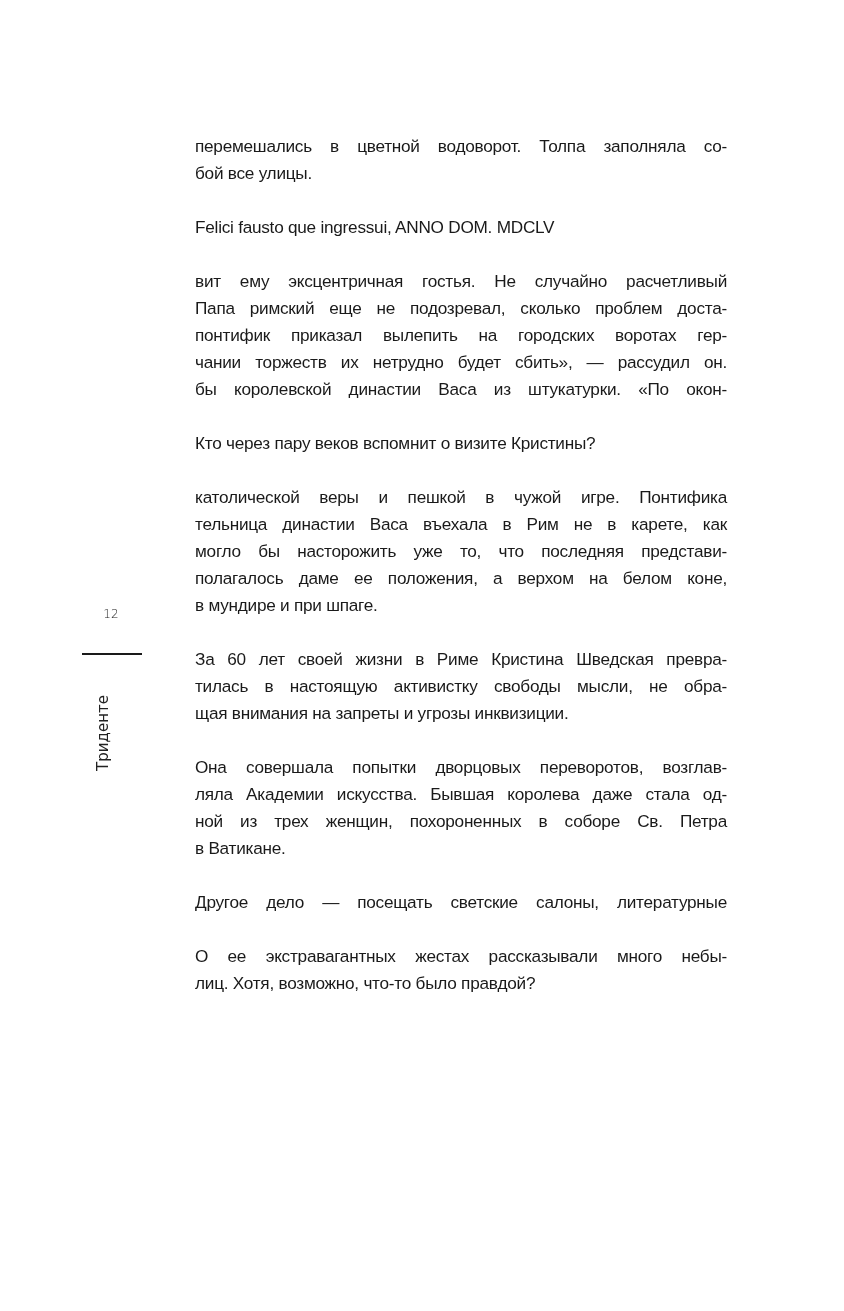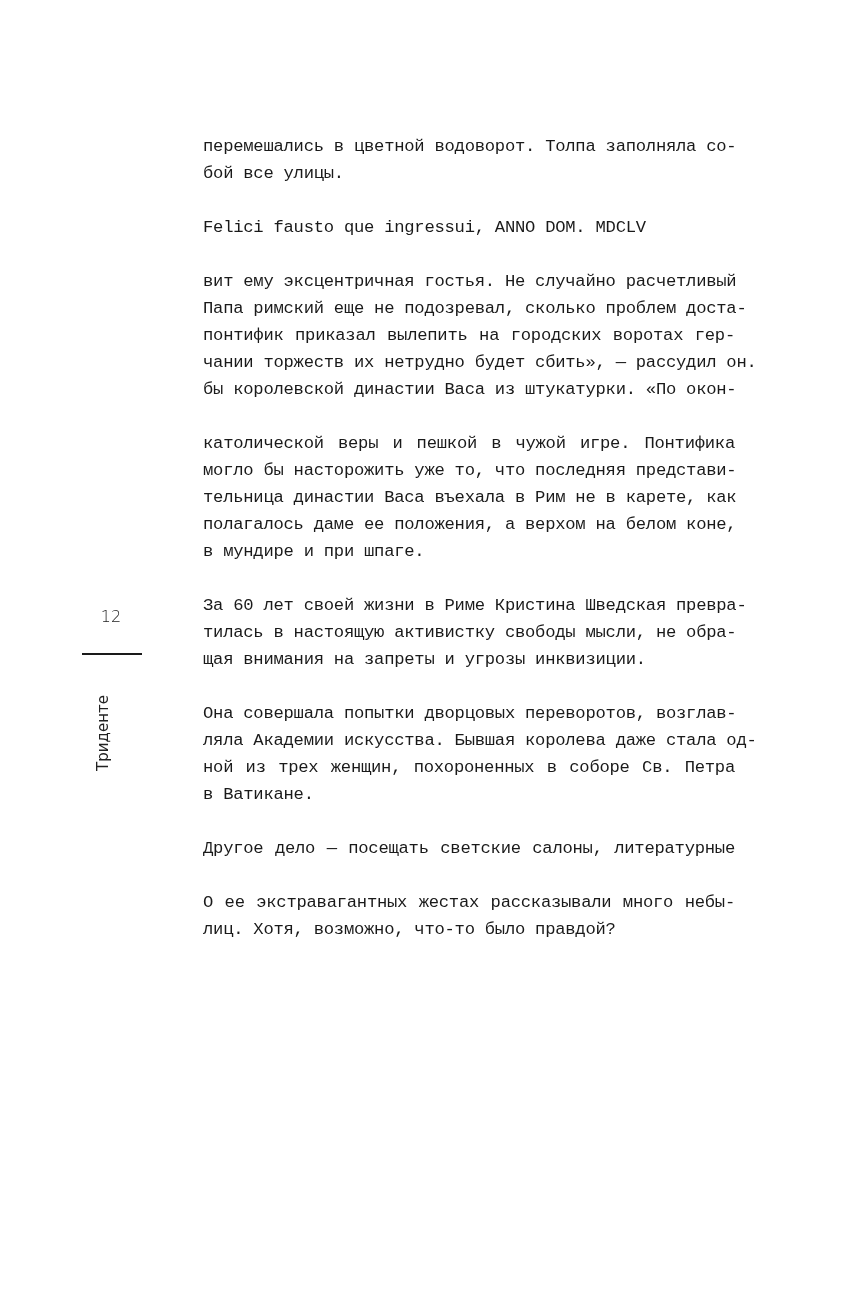--- a/index.html
+++ b/index.html
@@ -1,27 +1,27 @@
 <!DOCTYPE html>
 <html><head>
   <meta charset="utf-8">
   <style>
     html, body { margin: 0; padding: 0; background: #ffffff; }
     body { width: 844px; height: 1311px; position: relative; overflow: hidden; color: #1a1a1a; }
     .text-column {
-      position: absolute; left: 203px; top: 133px; width: 532px;
-      font-family: Liberation Mono, monospace;
+      position: absolute; left: 195px; top: 133px; width: 532px;
+      font-family: Liberation Sans, sans-serif;
       font-size: 17.2px; line-height: 27px; letter-spacing: -0.25px;
     }
     .para { margin: 0 0 27px 0; text-align: justify; hyphens: manual; }
     .para .line { display: block; text-align: justify; text-align-last: justify; white-space: nowrap; }
     .para .line.last { text-align-last: left; }
     .page-number {
       position: absolute; left: 82px; top: 607px; width: 58px; text-align: center;
-      font-family: "DejaVu Sans", "Liberation Sans", sans-serif; font-size: 16px; font-weight: 300; color: #222;
+      font-family: "DejaVu Sans", "Liberation Sans", sans-serif; font-size: 12px; font-weight: 300; color: #222;
     }
     .page-rule { position: absolute; left: 82px; top: 653px; width: 60px; height: 2px; background: #1a1a1a; }
     .running-head {
       position: absolute; left: 103px; top: 733px;
       transform: translate(-50%, -50%) rotate(-90deg);
       font-family: "DejaVu Sans", "Liberation Sans", sans-serif; font-size: 15px; color: #222; white-space: nowrap;
     }
   </style>
 </head>
 <body>
@@ -40,23 +40,26 @@
       <span class="line last">Felici fausto que ingressui, ANNO DOM. MDCLV</span>
     </p>
     <p class="para">
       <span class="line">вит ему эксцентричная гостья. Не случайно расчетливый</span>
       <span class="line">Папа римский еще не подозревал, сколько проблем доста-</span>
       <span class="line">понтифик приказал вылепить на городских воротах гер-</span>
       <span class="line">чании торжеств их нетрудно будет сбить», — рассудил он.</span>
       <span class="line">бы королевской династии Васа из штукатурки. «По окон-</span>
     </p>
     <p class="para">
+      <span class="line last">Кто через пару веков вспомнит о визите Кристины?</span>
+    </p>
+    <p class="para">
       <span class="line">католической веры и пешкой в чужой игре. Понтифика</span>
+      <span class="line">тельница династии Васа въехала в Рим не в карете, как</span>
       <span class="line">могло бы насторожить уже то, что последняя представи-</span>
-      <span class="line">тельница династии Васа въехала в Рим не в карете, как</span>
       <span class="line">полагалось даме ее положения, а верхом на белом коне,</span>
       <span class="line last">в мундире и при шпаге.</span>
     </p>
     <p class="para">
       <span class="line">За 60 лет своей жизни в Риме Кристина Шведская превра-</span>
       <span class="line">тилась в настоящую активистку свободы мысли, не обра-</span>
       <span class="line last">щая внимания на запреты и угрозы инквизиции.</span>
     </p>
     <p class="para">
       <span class="line">Она совершала попытки дворцовых переворотов, возглав-</span>

